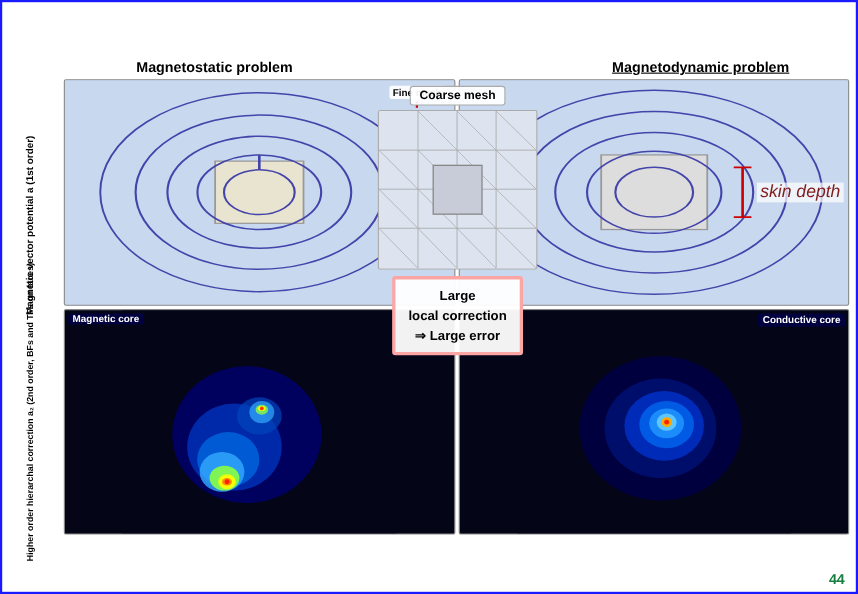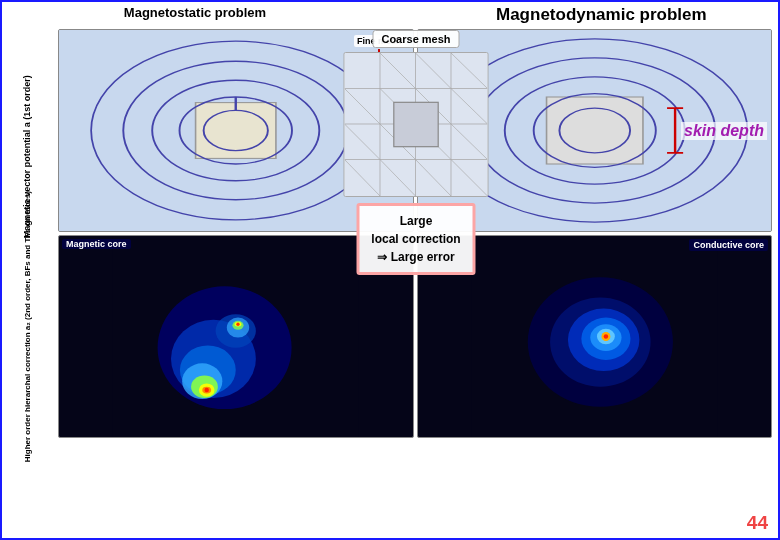--- a/index.html
+++ b/index.html
@@ -53,21 +53,21 @@
       position: absolute;
       top: 0; left: 0;
     }
   </style>
 </head>
 <body>
 
 <div class="page-container">
 
 
-  <div style="display:flex; flex-direction:row; height: 458px; position:relative;">
+  <div style="display:flex; flex-direction:row; height: 458px; position:relative;margin-top:48px;">
 
     <div style="width:52px; position:relative; flex-shrink:0;">
 
       <div style="position:absolute; top:80px; left:0; width:52px; height:150px; display:flex; align-items:center; justify-content:center;">
         <div style="transform:rotate(-90deg); white-space:nowrap; font-size:9px; font-weight:bold; color:#000; text-align:center; line-height:1.3;">
           <span>Magnetic vector potential a (1st order)</span>
         </div>
       </div>
 
       <div style="position:absolute; top:290px; left:0; width:52px; height:180px; display:flex; align-items:center; justify-content:center;">
@@ -76,21 +76,21 @@
         </div>
       </div>
     </div>
 
     <div style="flex:1; display:flex; flex-direction:column; position:relative;">
 
       <div style="display:flex; padding: 3px 0 2px 0;">
         <div style="flex:1; font-size:13px; font-weight:bold; text-align:center; padding-left:0px;">Magnetostatic problem</div>
 
         <div style="width:160px;"></div>
-        <div style="flex:1; font-size:17px; font-weight:bold; ">Magnetodynamic problem</div>
+        <div style="flex:1; font-size:13px; font-weight:bold; text-align:center;text-decoration:underline;">Magnetodynamic problem</div>
       </div>
 
       <div style="flex:1; position:relative; display:grid; grid-template-columns:1fr 1fr; grid-template-rows:1fr 1fr; gap:3px; padding:2px 6px 22px 4px;">
 
         <div style="position:relative; overflow:hidden; border:1px solid #888; border-radius:2px; background:#c8d8f0;">
           <svg class="field-lines-svg" viewBox="0 0 220 180" preserveAspectRatio="none">
             <rect width="220" height="180" fill="#c8d8ee"></rect>
 
             <rect x="85" y="65" width="50" height="50" fill="#e8e4d0" stroke="#999" stroke-width="1"></rect>
 
@@ -120,21 +120,21 @@
             <ellipse cx="110" cy="90" rx="38" ry="33" fill="none" stroke="#4444aa" stroke-width="1.2"></ellipse>
             <ellipse cx="110" cy="90" rx="56" ry="48" fill="none" stroke="#4444aa" stroke-width="1.2"></ellipse>
             <ellipse cx="110" cy="90" rx="75" ry="65" fill="none" stroke="#4444aa" stroke-width="1.2"></ellipse>
             <ellipse cx="110" cy="90" rx="95" ry="82" fill="none" stroke="#4444aa" stroke-width="1.1"></ellipse>
 
             <line x1="155" y1="70" x2="165" y2="70" stroke="#cc0000" stroke-width="1.5"></line>
             <line x1="155" y1="110" x2="165" y2="110" stroke="#cc0000" stroke-width="1.5"></line>
             <line x1="160" y1="70" x2="160" y2="110" stroke="#cc0000" stroke-width="1.5"></line>
           </svg>
 
-          <div style="position:absolute; right:4px; top:50%; transform:translateY(-50%); font-size:16px; font-weight:bold; font-style:italic; color:#a21caf; z-index:10; background:rgba(255,255,255,0.7); padding:0 3px;">skin depth</div>
+          <div style="position:absolute; right:4px; top:50%; transform:translateY(-50%); font-size:16px; font-weight:normal; font-style:italic; color:#7f1d1d; z-index:10; background:rgba(255,255,255,0.7); padding:0 3px;">skin depth</div>
         </div>
 
         <div style="position:relative; overflow:hidden; border:1px solid #888; border-radius:2px; background:#050518;">
           <svg style="width:100%; height:100%; position:absolute; top:0; left:0;" viewBox="0 0 220 180">
             <rect width="220" height="180" fill="#050518"></rect>
 
             <ellipse cx="100" cy="100" rx="60" ry="55" fill="#000066" opacity="0.9"></ellipse>
             <ellipse cx="90" cy="110" rx="38" ry="35" fill="#0033bb" opacity="0.8"></ellipse>
             <ellipse cx="85" cy="120" rx="25" ry="22" fill="#0066dd" opacity="0.8"></ellipse>
             <ellipse cx="80" cy="130" rx="18" ry="16" fill="#33aaff" opacity="0.8"></ellipse>
@@ -209,15 +209,15 @@
           <div>Large</div>
           <div>local correction</div>
           <div>⇒ Large error</div>
         </div>
 
       </div>
 
     </div>
   </div>
 
-  <div style="position:absolute; bottom:4px; right:10px; font-size:19px; font-weight:bold; color:#ef4444;">44</div>
+  <div style="position:absolute; bottom:4px; right:10px; font-size:13px; font-weight:bold; color:#15803d;">44</div>
 
 </div>
 
 </body></html>

